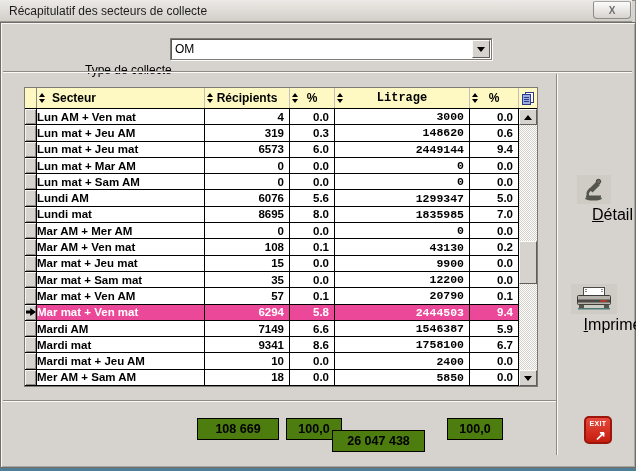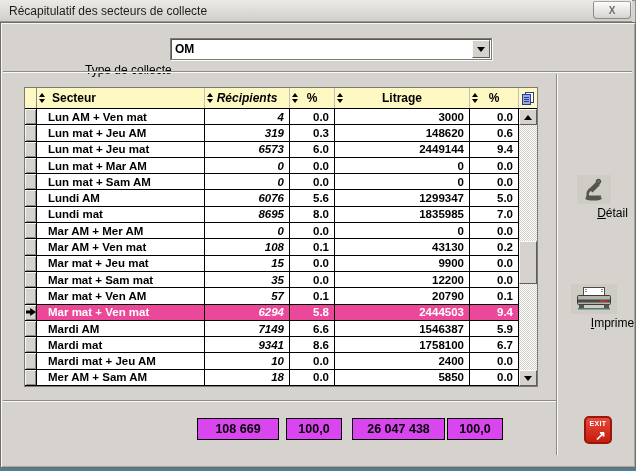--- a/index.html
+++ b/index.html
@@ -42,21 +42,21 @@
 
   
   .filter-label { position: absolute; left: 85px; top: 41px; font-size: 12px; color: #000; }
   .combo {
     position: absolute; left: 170px; top: 16px; width: 322px; height: 22px;
     background: #fff;
     border: 1px solid #7e7c77;
     box-shadow: inset 1px 1px 0 #5a5855, 1px 1px 0 #fbfaf9;
     display: flex; align-items: center; cursor: pointer;
   }
-  .combo-value { flex: 1; font-size: 12px; font-weight: bold; padding-left: 4px; color: #000; }
+  .combo-value { flex: 1; font-size: 12px; font-weight: normal; padding-left: 4px; color: #000; }
   .combo-btn {
     width: 18px; height: 18px; margin-right: 1px;
     background: #d6d3ce;
     border: 1px solid; border-color: #fbfaf9 #5f5d5a #5f5d5a #fbfaf9;
     display: flex; align-items: center; justify-content: center; cursor: pointer;
   }
   .tri-down { width: 0; height: 0; border-left: 4px solid transparent; border-right: 4px solid transparent; border-top: 5px solid #000; }
 
   
   .hline { position: absolute; height: 2px; border-top: 1px solid #8c8a85; border-bottom: 1px solid #fbfaf8; }
@@ -78,41 +78,41 @@
     border-right: 1px solid #c2bfb9; overflow: hidden; cursor: pointer;
   }
   .th-label { white-space: nowrap; }
   .th.left-align { justify-content: flex-start; padding-left: 15px; }
   .sort { position: absolute; left: 2px; top: 5px; width: 7px; height: 10px; }
   .sort::before, .sort::after { content: ""; position: absolute; left: 0;
     border-left: 3.5px solid transparent; border-right: 3.5px solid transparent; }
   .sort::before { top: 0; border-bottom: 4px solid #000; }
   .sort::after  { bottom: 0; border-top: 4px solid #000; }
 
-  .w-gutter { width: 12px; } .w-secteur { width: 168px; } .w-recip { width: 85px; font-style: italic; }
-  .w-pct1 { width: 45px; } .w-litrage { width: 135px; } .w-pct2 { width: 49px; } .w-scroll { width: 18px; }
+  .w-gutter { width: 12px; } .w-secteur { width: 168px; } .w-recip { width: 85px; }
+  .w-pct1 { width: 45px; } .w-litrage { width: 135px; font-family: Liberation Mono, monospace; } .w-pct2 { width: 49px; } .w-scroll { width: 18px; }
   .th.w-gutter { border-right: 1px solid #8a8884; }
   .th.w-scroll { border-right: none; }
 
   .tbody { display: flex; height: 277px; }
   .rows { width: 494px; display: flex; flex-direction: column; }
   .row { display: flex; flex: 1 1 auto; background: #fff; border-bottom: 1px solid #000; cursor: pointer; }
   .gutter-cell {
     width: 12px; background: #d6d3ce; border-right: 1px solid #000;
     box-shadow: inset 1px 1px 0 #f6f5f3, inset -1px -1px 0 #8c8a86;
     display: flex; align-items: center; justify-content: center; cursor: pointer;
   }
   .marker { visibility: hidden; fill: #000; }
   .row.selected .marker { visibility: visible; }
   .cell {
     display: flex; align-items: center;
     font-size: 11.5px; font-weight: bold; color: #000;
     border-right: 1px solid #000; white-space: nowrap; overflow: hidden;
   }
-  .cell.left { justify-content: flex-start; padding-left: 11px; }
+  .cell.left { justify-content: flex-start; padding-left: 0; }
   .cell.num  { justify-content: flex-end; padding-right: 5px; }
   .cell.w-secteur { width: 168px; } .cell.w-recip { width: 85px; }
   .cell.w-pct1 { width: 45px; } .cell.w-litrage { width: 135px; } .cell.w-pct2 { width: 49px; }
   .row.selected .cell { background: #ec4899; color: #fff; }
 
   
   .scrollbar {
     position: relative; width: 18px; height: 277px;
     background: repeating-conic-gradient(#ffffff 0% 25%, #d4d1cb 0% 50%);
     background-size: 2px 2px;
@@ -132,35 +132,35 @@
     border: 1px solid; border-color: #fbfaf9 #5f5d5a #5f5d5a #fbfaf9; cursor: grab;
   }
 
   
   .grid-icon-wrap { display: flex; align-items: center; justify-content: center; width: 100%; height: 100%; }
 
   
   .totals-label { position: absolute; left: 34px; top: 401px; font-size: 13px; font-weight: bold; color: #000; }
   .total-box {
     position: absolute; top: 396px; height: 22px;
-    border: 1px solid #000; background: #d946ef;
+    border: 1px solid #000; background: #4d7c0f;
     display: flex; align-items: center; justify-content: center;
     font-size: 12.5px; font-weight: bold; color: #000;
   }
   .b1 { left: 197px; width: 82px; } .b2 { left: 286px; width: 56px; }
-  .b3 { left: 352px; width: 93px; } .b4 { left: 447px; width: 56px; }
+  .b3 { left: 332px; width: 93px; margin-top: 12px; } .b4 { left: 447px; width: 56px; }
 
   
   .side-btn { position: absolute; display: flex; flex-direction: column; align-items: center; cursor: pointer; }
   .side-btn .icon-wrap { background: #cfccc5; display: flex; align-items: center; justify-content: center; }
   .detail { left: 563px; top: 153px; width: 62px; }
   .detail .icon-wrap { width: 34px; height: 29px; }
   .imprime { left: 558px; top: 262px; width: 72px; }
   .imprime .icon-wrap { width: 46px; height: 30px; }
-  .btn-label { display: block; font-size: 12px; color: #000; margin-top: 2px; padding-left: 37px; }
+  .btn-label { display: block; font-size: 16px; color: #000; margin-top: 2px; padding-left: 37px; }
   .btn-label::first-letter { text-decoration: underline; }
 
   
   .exit-btn {
     position: absolute; left: 584px; top: 394px; width: 28px; height: 28px;
     background: linear-gradient(#e64a3c, #c51d0f);
     border: 2px solid #9c150a; border-radius: 5px; cursor: pointer;
   }
   .exit-text { display: block; text-align: center; margin-top: 2px; font-size: 7px; font-weight: bold; color: #fff; letter-spacing: 0.3px; }
   .exit-arrow { position: absolute; right: 4px; bottom: 0px; font-size: 13px; font-weight: bold; color: #fff; line-height: 13px; }

